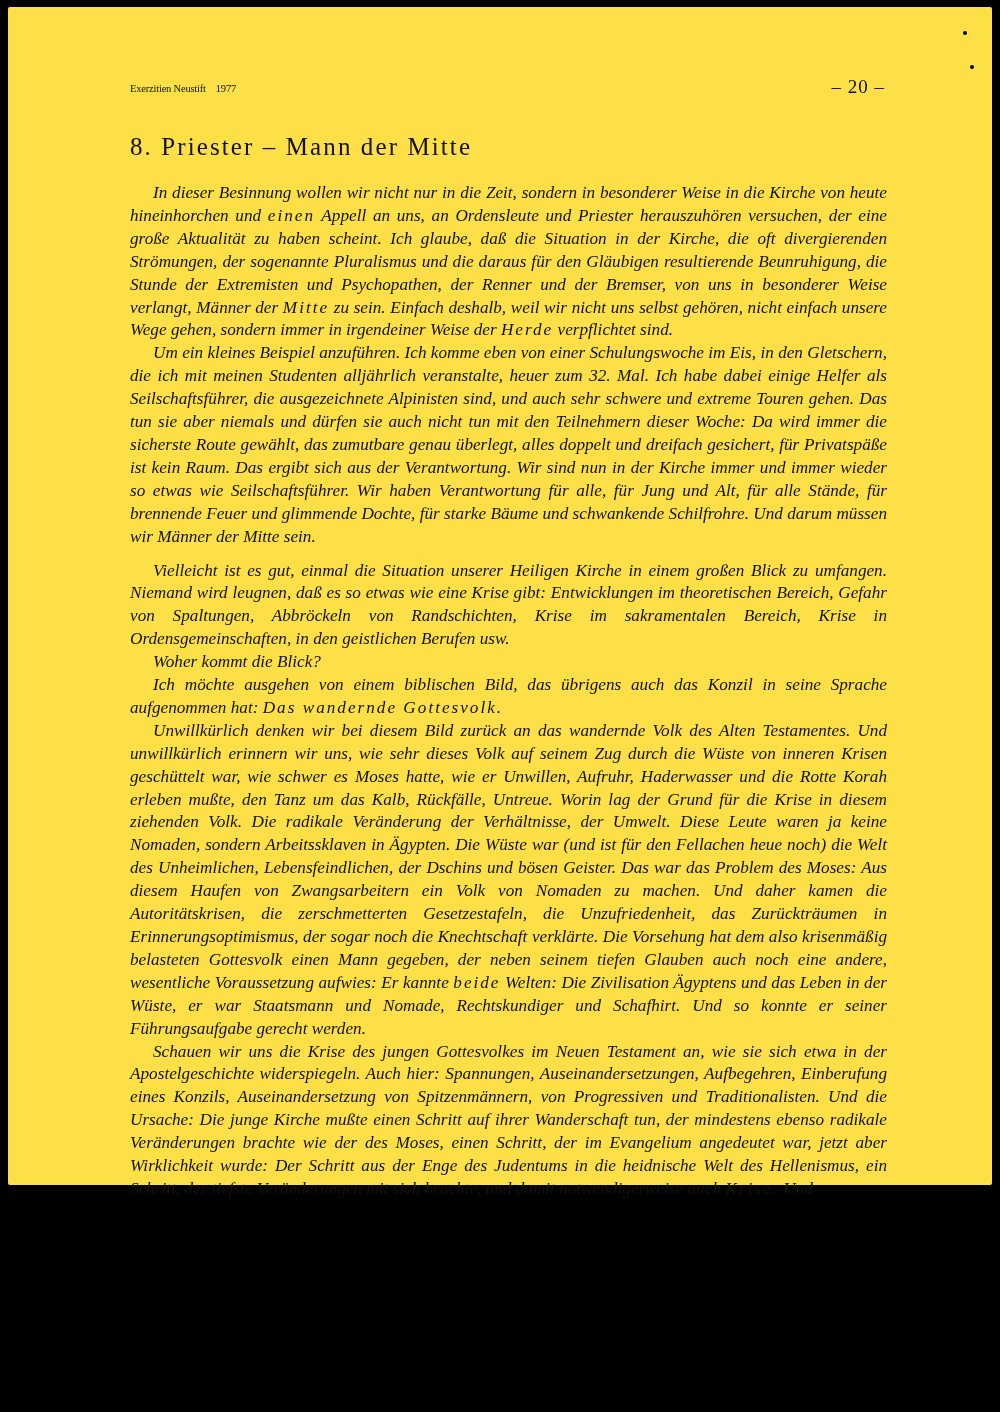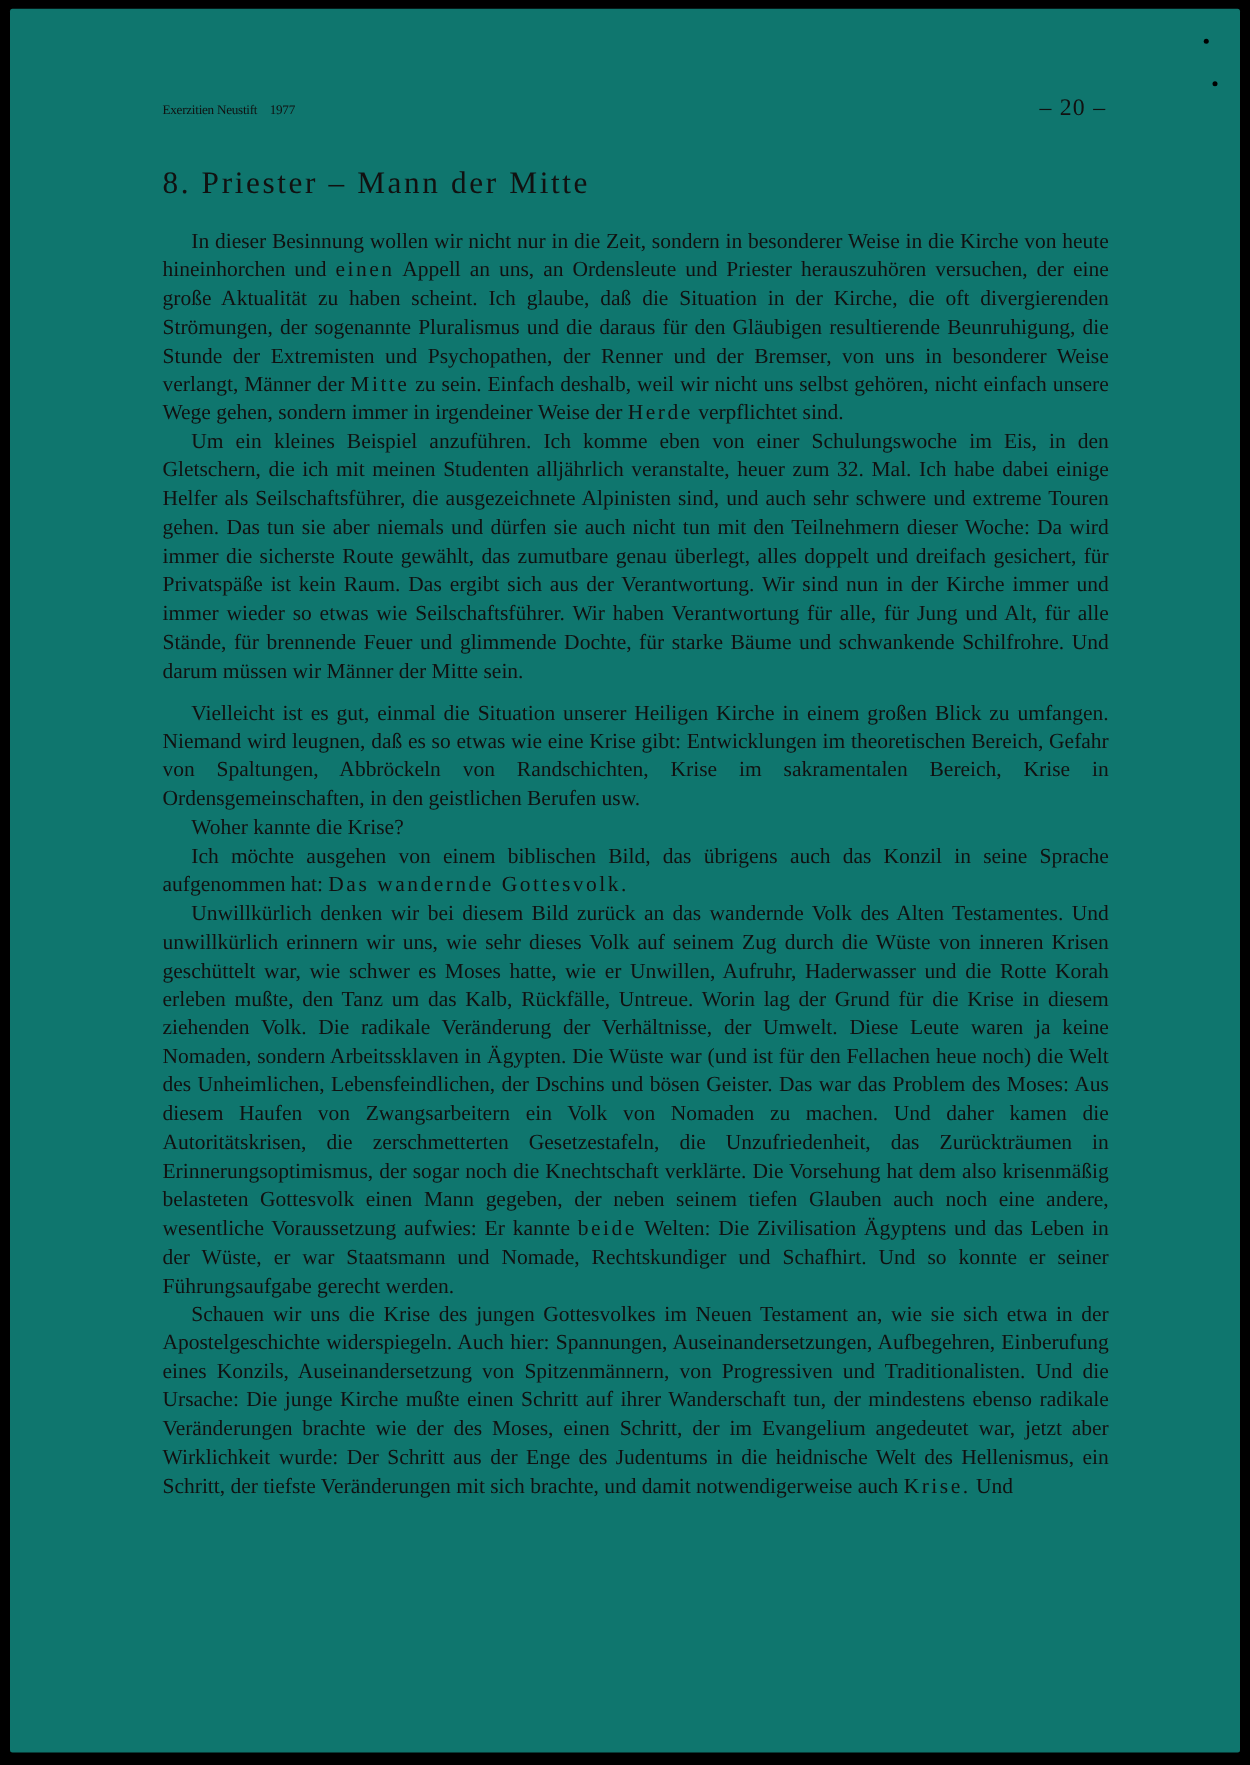--- a/index.html
+++ b/index.html
@@ -1,39 +1,39 @@
 <!DOCTYPE html>
 <html><head>
   <meta charset="utf-8">
   <style>
     html, body { margin: 0; padding: 0; background: #000; }
     body { width: 1000px; height: 1412px; position: relative; overflow: hidden; }
     .page {
-      position: absolute; left: 8px; top: 7px; width: 984px; height: 1395px;
-      background: #0f766e; border-radius: 2px;
+      position: absolute; left: 8px; top: 7px; width: 984px; height: 1178px;
+      background: #fde047; border-radius: 2px;
     }
     .speck { position: absolute; width: 4px; height: 4px; background: #000; border-radius: 50%; }
     .header {
       position: absolute; left: 122px; top: 69px; width: 755px; height: 24px;
       font-family: "Liberation Serif", serif; color: #111;
     }
     .header .left { position: absolute; left: 0; top: 7px; font-size: 10.5px; letter-spacing: -0.2px; }
     .header .left .year { margin-left: 10px; }
     .header .right { position: absolute; right: 0; top: 0; font-size: 19px; letter-spacing: 1px; }
     .title {
       position: absolute; left: 122px; top: 126px;
       font-family: "Liberation Serif", serif; font-size: 25px; letter-spacing: 2.1px; color: #111;
       margin: 0; font-weight: normal;
     }
     .body-text {
       position: absolute; left: 122px; top: 175px; width: 757px;
       font-family: "Liberation Serif", serif; font-size: 17.2px; line-height: 22.9px;
       color: #111; text-align: justify;
     }
-    .body-text p { margin: 0; text-indent: 23px; }
+    .body-text p { margin: 0; text-indent: 23px; font-style: italic; }
     .body-text p.gap { margin-top: 11px; }
     .spaced { letter-spacing: 2px; }
   </style>
 </head>
 <body>
 
 <div class="page">
   <span class="speck" style="left:955px; top:24px;"></span>
   <span class="speck" style="left:962px; top:58px;"></span>
 
@@ -46,21 +46,21 @@
 
   <h1 class="title">8. Priester – Mann der Mitte</h1>
 
   <div class="body-text">
     <p><span>In dieser Besinnung wollen wir nicht nur in die Zeit, sondern in besonderer Weise in die Kirche von heute hineinhorchen und </span><span class="spaced">einen</span><span> Appell an uns, an Ordensleute und Priester herauszuhören versuchen, der eine große Aktualität zu haben scheint. Ich glaube, daß die Situation in der Kirche, die oft divergierenden Strömungen, der sogenannte Pluralismus und die daraus für den Gläubigen resultierende Beunruhigung, die Stunde der Extremisten und Psychopathen, der Renner und der Bremser, von uns in besonderer Weise verlangt, Männer der </span><span class="spaced">Mitte</span><span> zu sein. Einfach deshalb, weil wir nicht uns selbst gehören, nicht einfach unsere Wege gehen, sondern immer in irgendeiner Weise der </span><span class="spaced">Herde</span><span> verpflichtet sind.</span></p>
 
     <p>Um ein kleines Beispiel anzuführen. Ich komme eben von einer Schulungswoche im Eis, in den Gletschern, die ich mit meinen Studenten alljährlich veranstalte, heuer zum 32. Mal. Ich habe dabei einige Helfer als Seilschaftsführer, die ausgezeichnete Alpinisten sind, und auch sehr schwere und extreme Touren gehen. Das tun sie aber niemals und dürfen sie auch nicht tun mit den Teilnehmern dieser Woche: Da wird immer die sicherste Route gewählt, das zumutbare genau überlegt, alles doppelt und dreifach gesichert, für Privatspäße ist kein Raum. Das ergibt sich aus der Verantwortung. Wir sind nun in der Kirche immer und immer wieder so etwas wie Seilschaftsführer. Wir haben Verantwortung für alle, für Jung und Alt, für alle Stände, für brennende Feuer und glimmende Dochte, für starke Bäume und schwankende Schilfrohre. Und darum müssen wir Männer der Mitte sein.</p>
 
     <p class="gap">Vielleicht ist es gut, einmal die Situation unserer Heiligen Kirche in einem großen Blick zu umfangen. Niemand wird leugnen, daß es so etwas wie eine Krise gibt: Entwicklungen im theoretischen Bereich, Gefahr von Spaltungen, Abbröckeln von Randschichten, Krise im sakramentalen Bereich, Krise in Ordensgemeinschaften, in den geistlichen Berufen usw.</p>
 
-    <p>Woher kannte die Krise?</p>
+    <p>Woher kommt die Blick?</p>
 
     <p><span>Ich möchte ausgehen von einem biblischen Bild, das übrigens auch das Konzil in seine Sprache aufgenommen hat: </span><span class="spaced">Das wandernde Gottesvolk.</span></p>
 
     <p><span>Unwillkürlich denken wir bei diesem Bild zurück an das wandernde Volk des Alten Testamentes. Und unwillkürlich erinnern wir uns, wie sehr dieses Volk auf seinem Zug durch die Wüste von inneren Krisen geschüttelt war, wie schwer es Moses hatte, wie er Unwillen, Aufruhr, Haderwasser und die Rotte Korah erleben mußte, den Tanz um das Kalb, Rückfälle, Untreue. Worin lag der Grund für die Krise in diesem ziehenden Volk. Die radikale Veränderung der Verhältnisse, der Umwelt. Diese Leute waren ja keine Nomaden, sondern Arbeitssklaven in Ägypten. Die Wüste war (und ist für den Fellachen heue noch) die Welt des Unheimlichen, Lebensfeindlichen, der Dschins und bösen Geister. Das war das Problem des Moses: Aus diesem Haufen von Zwangsarbeitern ein Volk von Nomaden zu machen. Und daher kamen die Autoritätskrisen, die zerschmetterten Gesetzestafeln, die Unzufriedenheit, das Zurückträumen in Erinnerungsoptimismus, der sogar noch die Knechtschaft verklärte. Die Vorsehung hat dem also krisenmäßig belasteten Gottesvolk einen Mann gegeben, der neben seinem tiefen Glauben auch noch eine andere, wesentliche Voraussetzung aufwies: Er kannte </span><span class="spaced">beide</span><span> Welten: Die Zivilisation Ägyptens und das Leben in der Wüste, er war Staatsmann und Nomade, Rechtskundiger und Schafhirt. Und so konnte er seiner Führungsaufgabe gerecht werden.</span></p>
 
     <p><span>Schauen wir uns die Krise des jungen Gottesvolkes im Neuen Testament an, wie sie sich etwa in der Apostelgeschichte widerspiegeln. Auch hier: Spannungen, Auseinandersetzungen, Aufbegehren, Einberufung eines Konzils, Auseinandersetzung von Spitzenmännern, von Progressiven und Traditionalisten. Und die Ursache: Die junge Kirche mußte einen Schritt auf ihrer Wanderschaft tun, der mindestens ebenso radikale Veränderungen brachte wie der des Moses, einen Schritt, der im Evangelium angedeutet war, jetzt aber Wirklichkeit wurde: Der Schritt aus der Enge des Judentums in die heidnische Welt des Hellenismus, ein Schritt, der tiefste Veränderungen mit sich brachte, und damit notwendigerweise auch </span><span class="spaced">Krise.</span><span> Und</span></p>
   </div>
 </div>
 
 </body></html>

